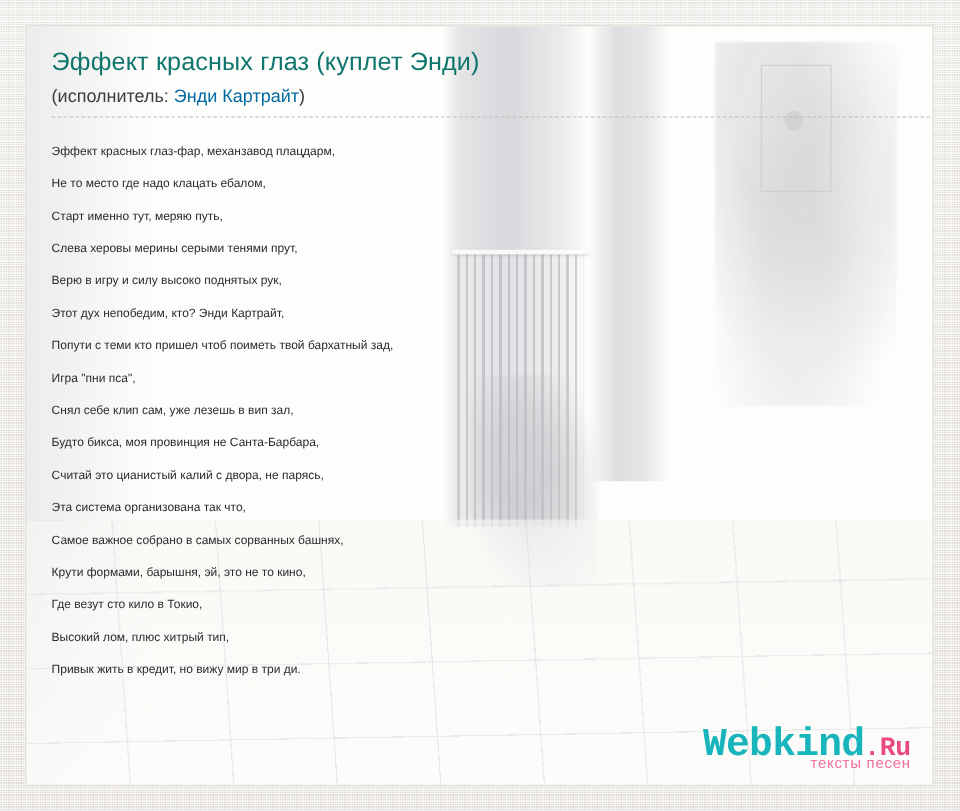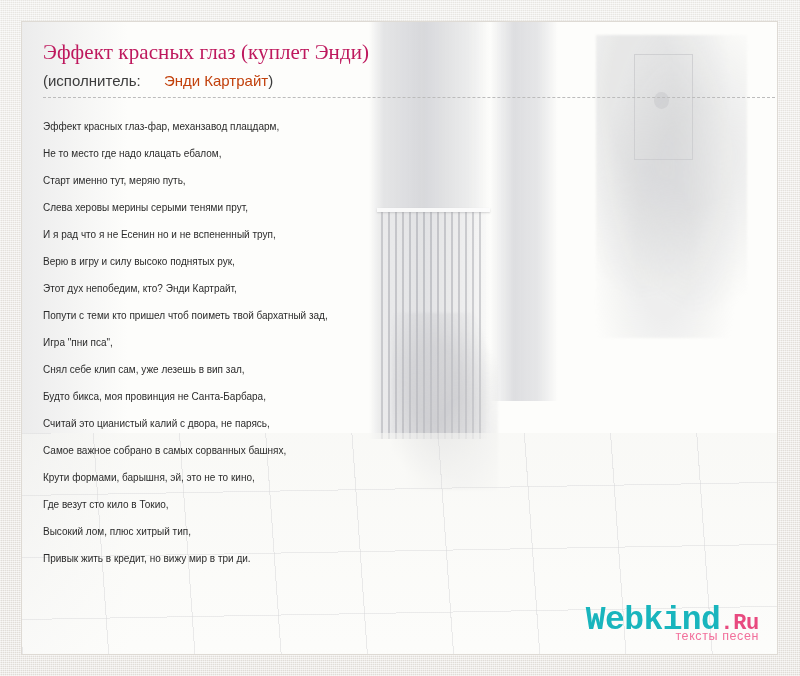--- a/index.html
+++ b/index.html
@@ -168,36 +168,35 @@
   .panel-inner {
     position: relative;
     z-index: 2;
     padding: 16px 20px 0 21px;
   }
   #song-title {
     margin: 0;
     font-size: 21px;
     line-height: 28px;
     font-weight: normal;
-    color: #be185d;
+    color: #0f766e;
     letter-spacing: 0.1px;
-    font-family: Liberation Serif, serif;
+    font-family: Liberation Sans, sans-serif;
   }
   #artist-line {
     margin: 5px 0 0 0;
     font-size: 15px;
     line-height: 19px;
     color: #3c3c3c;
     white-space: nowrap;
   }
   #artist-link {
-    color: #c2410c;
+    color: #0369a1;
     text-decoration: none;
     cursor: pointer;
-    margin-left: 19px;
   }
 
   #header-rule {
     margin-top: 7px;
     margin-right: -1px;
     height: 0;
     border-top: 1px dashed #bcbcbc;
     width: 737px;
   }
 
@@ -265,28 +264,28 @@
 
     <p id="artist-line"><span>(исполнитель: </span><a id="artist-link" href="#">Энди Картрайт</a><span>)</span></p>
 
     <div id="header-rule"></div>
 
     <div id="lyrics">
       <div class="lyric-line">Эффект красных глаз-фар, механзавод плацдарм,</div>
       <div class="lyric-line">Не то место где надо клацать ебалом,</div>
       <div class="lyric-line">Старт именно тут, меряю путь,</div>
       <div class="lyric-line">Слева херовы мерины серыми тенями прут,</div>
-      <div class="lyric-line">И я рад что я не Есенин но и не вспененный труп,</div>
       <div class="lyric-line">Верю в игру и силу высоко поднятых рук,</div>
       <div class="lyric-line">Этот дух непобедим, кто? Энди Картрайт,</div>
       <div class="lyric-line">Попути с теми кто пришел чтоб поиметь твой бархатный зад,</div>
       <div class="lyric-line">Игра "пни пса",</div>
       <div class="lyric-line">Снял себе клип сам, уже лезешь в вип зал,</div>
       <div class="lyric-line">Будто бикса, моя провинция не Санта-Барбара,</div>
       <div class="lyric-line">Считай это цианистый калий с двора, не парясь,</div>
+      <div class="lyric-line">Эта система организована так что,</div>
       <div class="lyric-line">Самое важное собрано в самых сорванных башнях,</div>
       <div class="lyric-line">Крути формами, барышня, эй, это не то кино,</div>
       <div class="lyric-line">Где везут сто кило в Токио,</div>
       <div class="lyric-line">Высокий лом, плюс хитрый тип,</div>
       <div class="lyric-line">Привык жить в кредит, но вижу мир в три ди.</div>
     </div>
 
   </div>
 
   <div id="site-logo">

